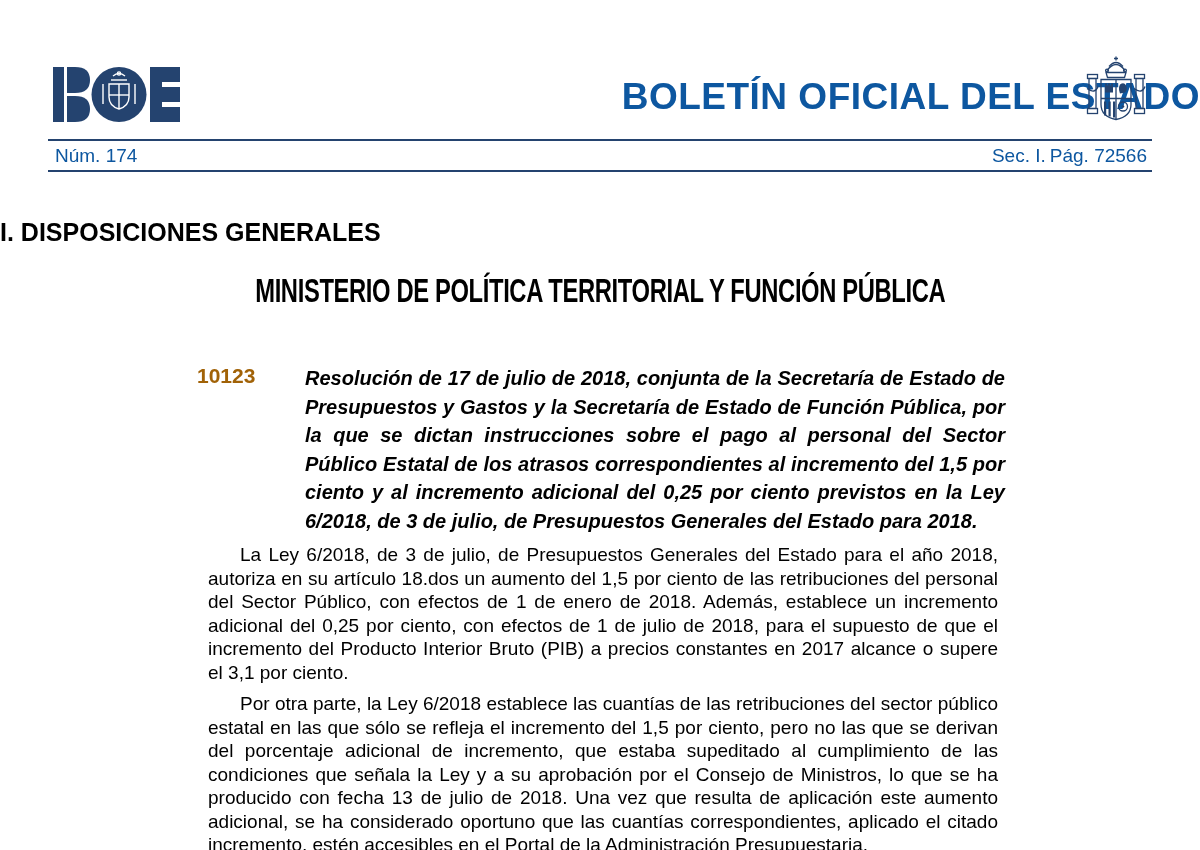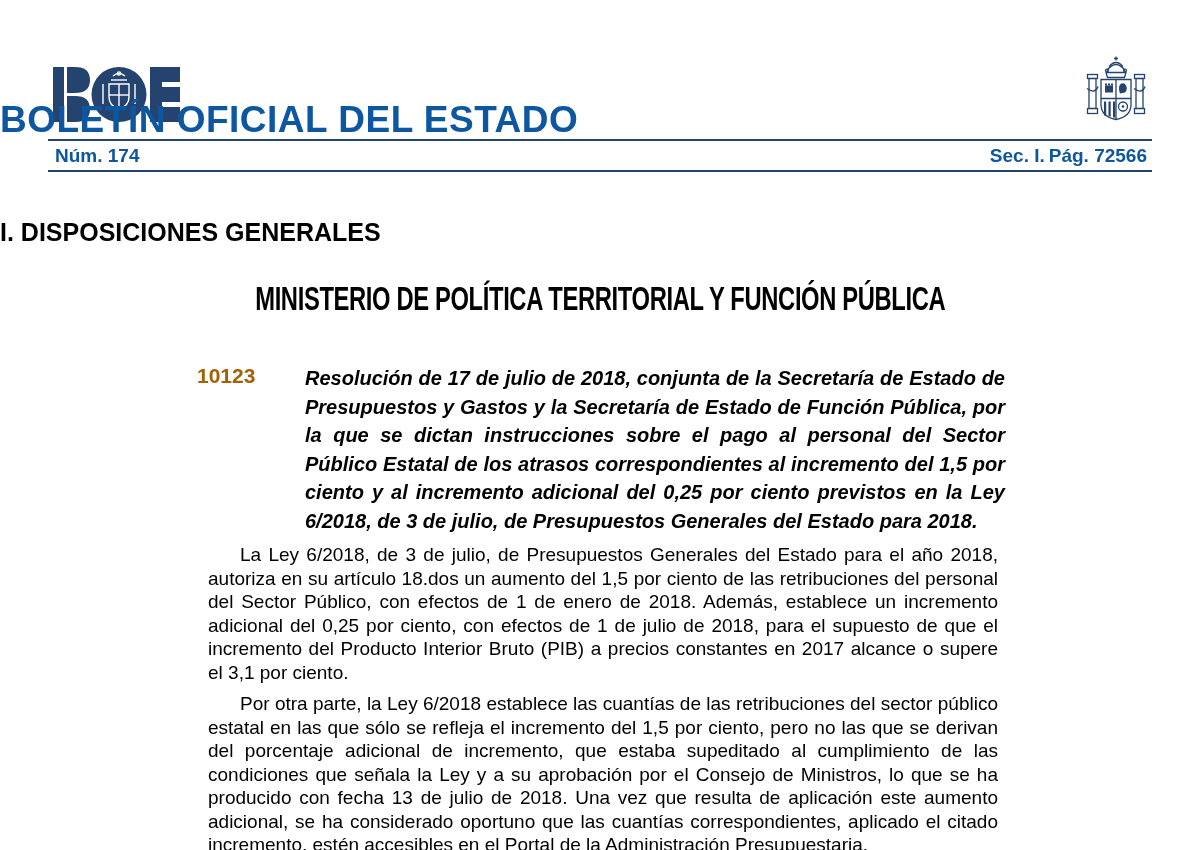--- a/index.html
+++ b/index.html
@@ -10,44 +10,43 @@
   *{box-sizing:border-box;margin:0;padding:0;}
   html,body{background:#fff;}
   body{font-family:"Liberation Sans",sans-serif;color:var(--text);}
   .page{
     position:relative;width:1200px;height:850px;background:#fff;
     overflow:hidden;margin:0 auto;
   }
   
   .boe-logo{position:absolute;left:53px;top:67px;width:127px;height:55px;}
   .masthead-title{
-    position:absolute;left:0;right:0;top:76px;text-align:left;
+    position:absolute;left:0;right:0;top:76px;text-align:right;
     font-size:37px;font-weight:bold;color:var(--blue);letter-spacing:0.5px;
     white-space:nowrap;
-    margin-top:23px;
   }
   .coat-of-arms{position:absolute;left:1085px;top:54px;width:62px;height:73px;}
   
   .rule{position:absolute;left:48px;width:1104px;height:2px;background:var(--navy);}
   .rule-top{top:139px;}
   .rule-bottom{top:170px;}
   .header-band{
     position:absolute;left:48px;top:143px;width:1104px;height:26px;
-    font-size:19px;font-weight:bold;color:var(--blue);
+    font-size:19px;font-weight:normal;color:var(--blue);
   }
   .header-issue{position:absolute;left:7px;top:2px;}
   .header-date{position:absolute;left:0;right:0;top:2px;text-align:center;}
   .header-right{position:absolute;right:5px;top:2px;display:flex;gap:4px;}
   
   .section-heading{
     position:absolute;left:0;right:0;top:218px;text-align:left;
     font-size:25px;font-weight:bold;color:#000;
   }
   .ministry-heading{
-    position:absolute;left:0;right:0;top:280px;text-align:center;white-space:nowrap;
+    position:absolute;left:0;right:0;top:272px;text-align:center;white-space:nowrap;
   }
   .ministry-heading span{
     display:inline-block;font-size:33px;font-weight:bold;color:#000;
     letter-spacing:-0.5px;transform:scaleX(0.72);transform-origin:center;
   }
   
   .disposition-number{
     position:absolute;left:197px;top:364px;
     font-size:21px;font-weight:bold;color:#a16207;
   }

